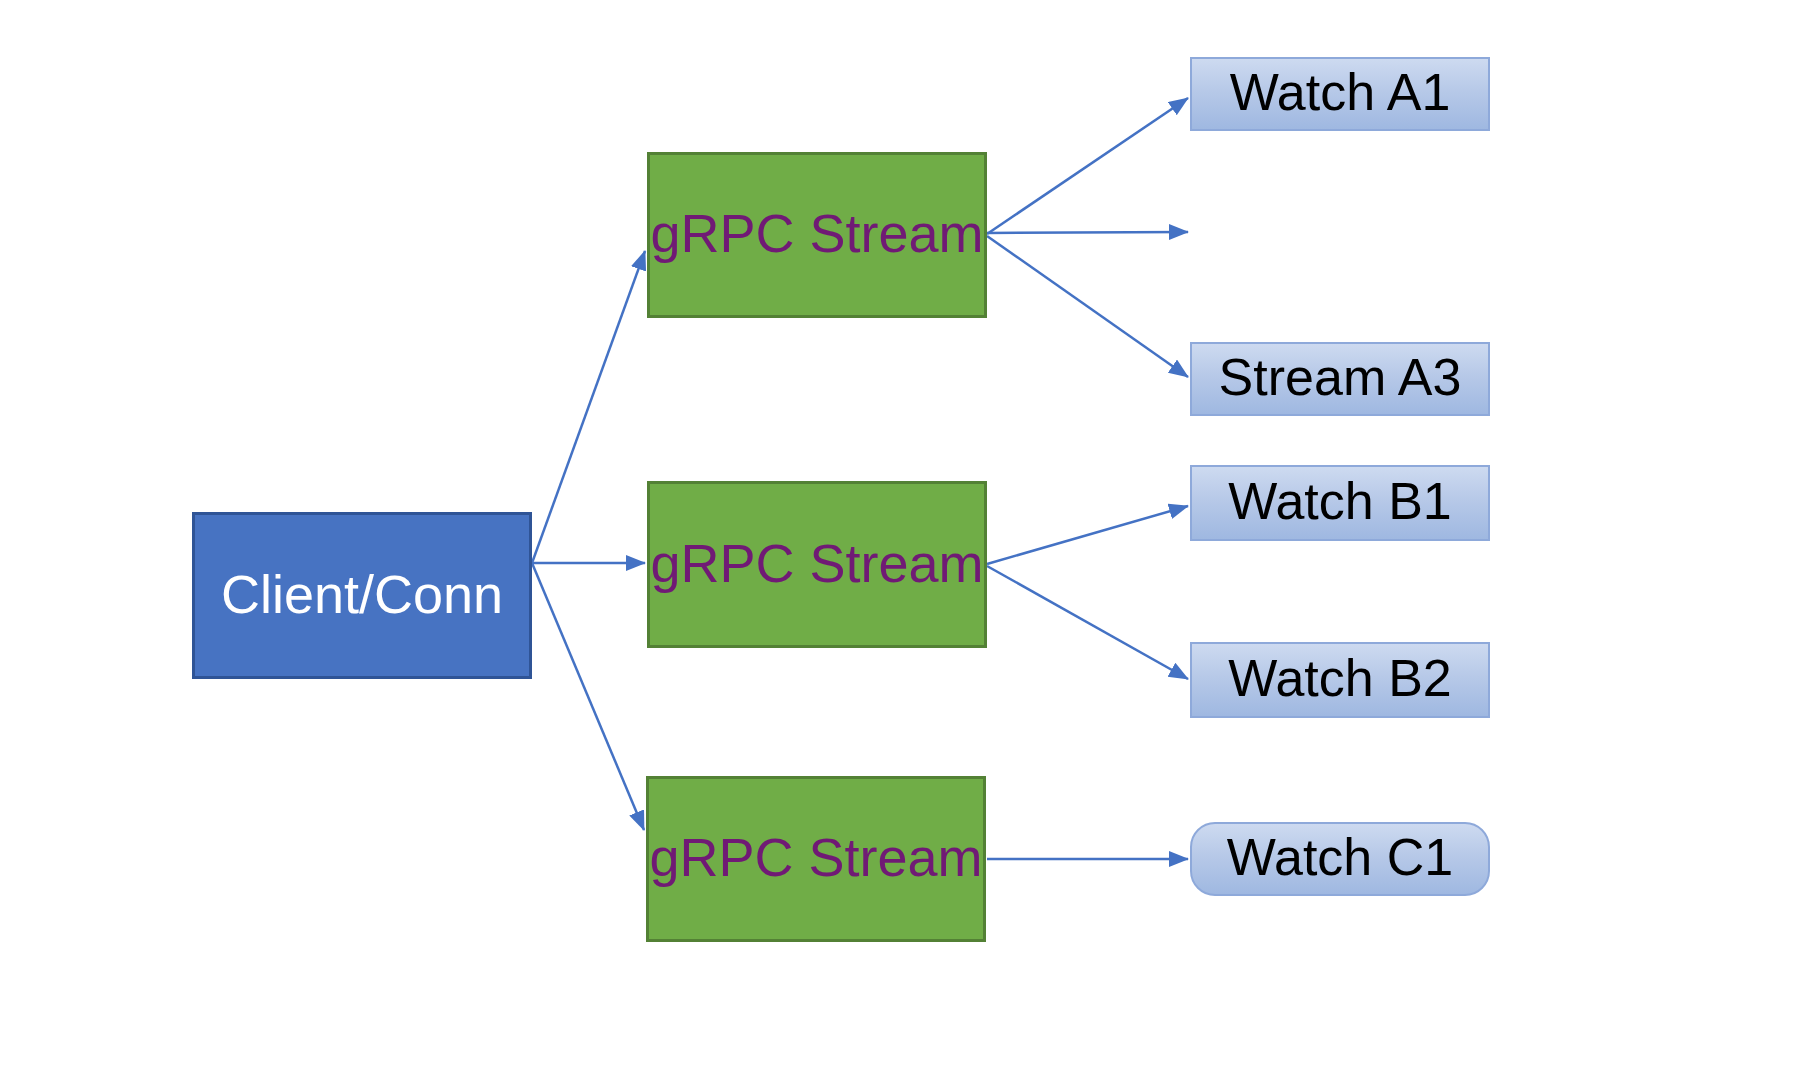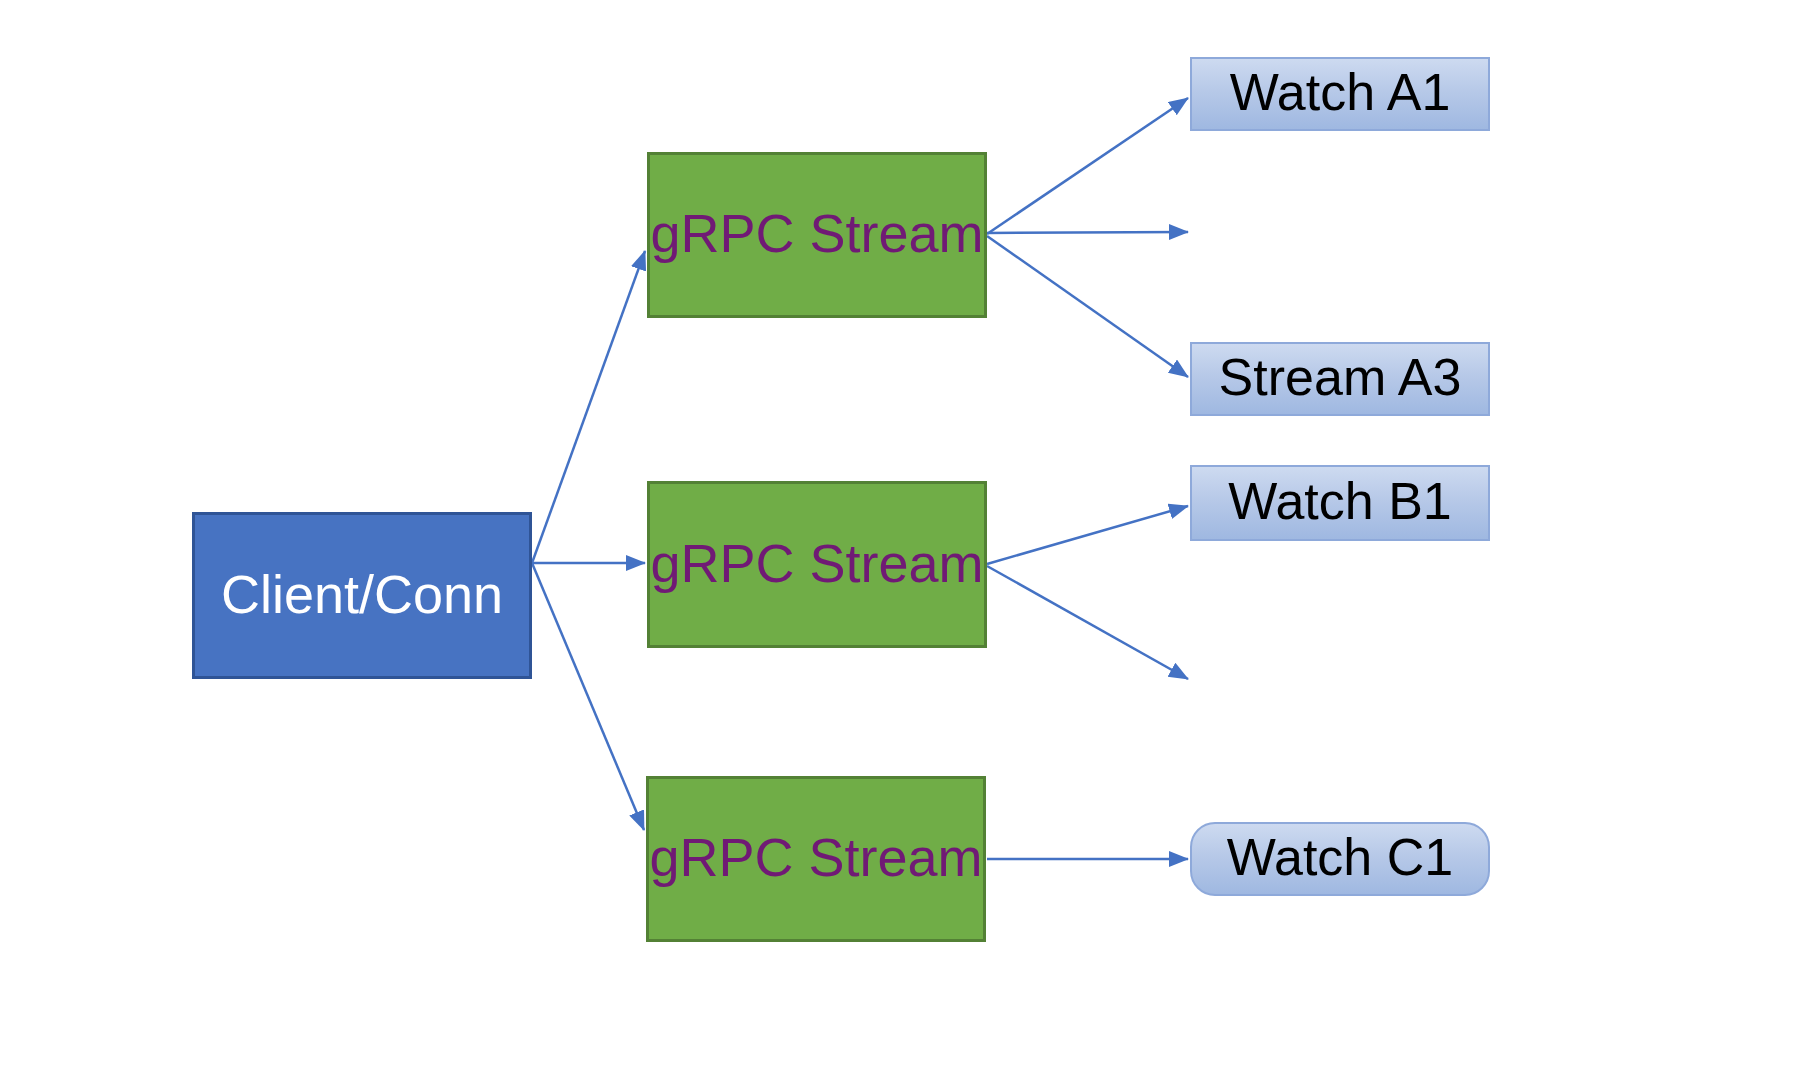--- a/index.html
+++ b/index.html
@@ -116,18 +116,21 @@
 
 
   <div class="node node-watch node-watch-a3">
     <span class="node-label">Stream A3</span>
   </div>
 
   <div class="node node-watch node-watch-b1">
     <span class="node-label">Watch B1</span>
   </div>
 
+  <div class="node node-watch node-watch-b2">
+    <span class="node-label">Watch B2</span>
+  </div>
 
   <div class="node node-watch node-watch-c1">
     <span class="node-label">Watch C1</span>
   </div>
 
 </div>
 
 </body></html>

